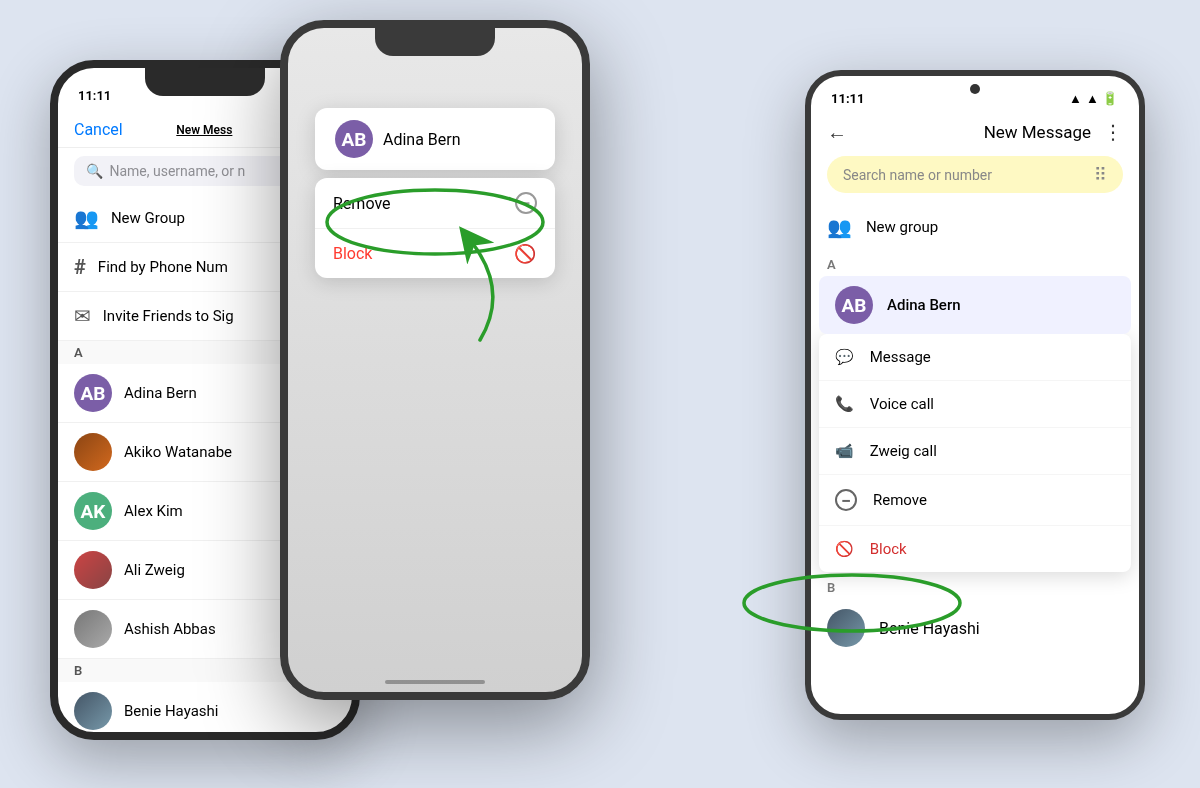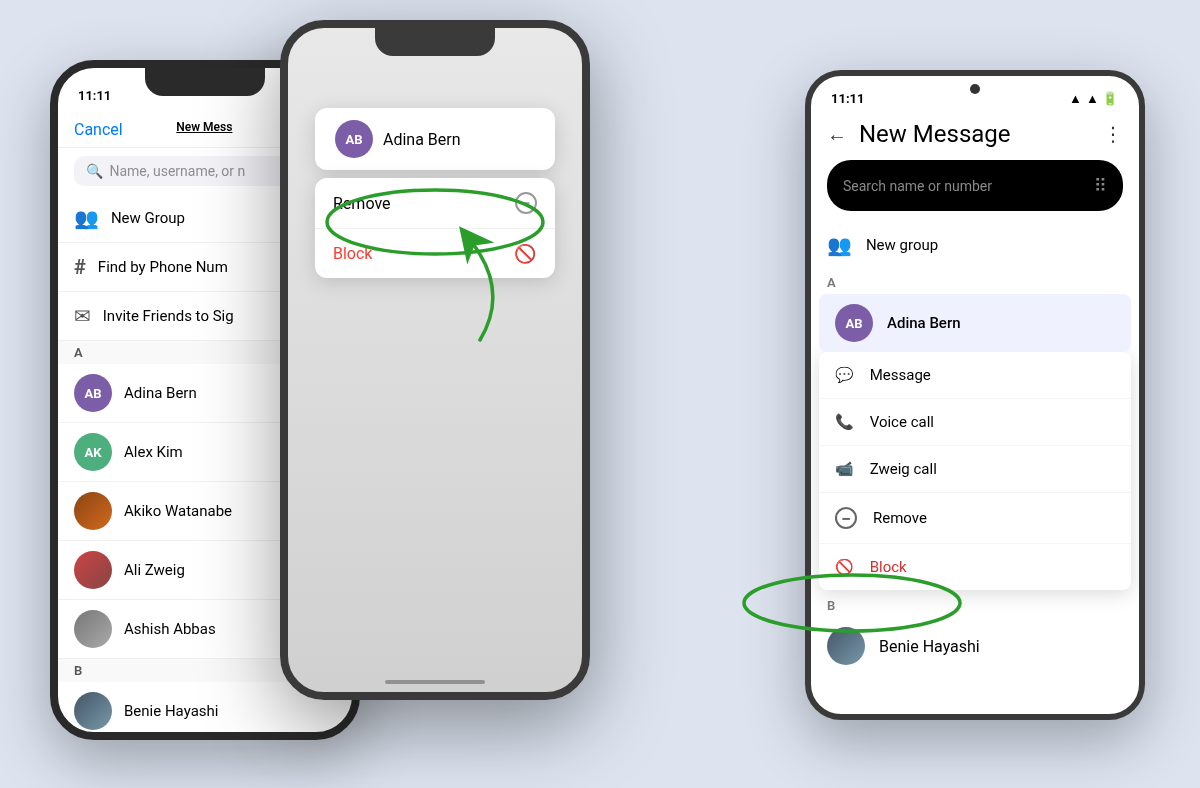--- a/index.html
+++ b/index.html
@@ -39,20 +39,21 @@
       justify-content: space-between;
       align-items: center;
       padding: 10px 20px 0;
       height: 44px;
       font-size: 13px;
       font-weight: 600;
     }
     .phone-left .ios-header {
       display: flex;
       justify-content: space-between;
+      align-items: center;
       padding: 8px 16px;
       border-bottom: 1px solid #eee;
     }
     .ios-header .cancel-btn {
       color: #007aff;
       font-size: 16px;
     }
     .ios-header .title {
       font-size: 12px;
       font-weight: 600;
@@ -95,21 +96,21 @@
       padding: 10px 16px;
       border-bottom: 1px solid #f0f0f0;
     }
     .avatar {
       width: 38px;
       height: 38px;
       border-radius: 50%;
       display: flex;
       align-items: center;
       justify-content: center;
-      font-size: 13px;
+      font-size: 19px;
       font-weight: 700;
       color: #fff;
       flex-shrink: 0;
     }
     .avatar.ab { background: #7b5ea7; }
     .avatar.ak { background: #4caf7d; }
     .contact-item .name { font-size: 15px; }
 
     
     .avatar.photo-aw { background: linear-gradient(135deg, #8B4513, #D2691E); }
@@ -232,27 +233,27 @@
       top: 12px; left: 50%;
       transform: translateX(-50%);
     }
     .android-header {
       display: flex;
       align-items: center;
       gap: 12px;
       padding: 8px 16px 12px;
     }
     .android-header .back-arrow { font-size: 20px; color: #333; }
-    .android-header .title { font-size: 24px; font-weight: 400; flex: 1; }
+    .android-header .title { font-size: 17px; font-weight: 400; flex: 1; text-align: right; }
     .android-header .more-icon { font-size: 20px; color: #333; }
     .android-search {
       margin: 0 16px 8px;
-      background: #000000;
+      background: #fef9c3;
       border-radius: 24px;
-      padding: 15px 16px;
+      padding: 8px 16px;
       display: flex;
       align-items: center;
       justify-content: space-between;
       color: #888;
       font-size: 14px;
     }
     .android-search .dialpad { font-size: 18px; }
     .android-new-group {
       display: flex;
       align-items: center;
@@ -354,26 +355,26 @@
   <div class="ios-menu-item">
     <span class="icon">✉</span>
     <span>Invite Friends to Sig</span>
   </div>
   <div class="section-letter">A</div>
   <div class="contact-item">
     <div class="avatar ab">AB</div>
     <span class="name">Adina Bern</span>
   </div>
   <div class="contact-item">
+    <div class="avatar photo-aw" style="font-size:11px;"></div>
+    <span class="name">Akiko Watanabe</span>
+  </div>
+  <div class="contact-item">
     <div class="avatar ak">AK</div>
     <span class="name">Alex Kim</span>
-  </div>
-  <div class="contact-item">
-    <div class="avatar photo-aw" style="font-size:11px;"></div>
-    <span class="name">Akiko Watanabe</span>
   </div>
   <div class="contact-item">
     <div class="avatar photo-az" style="background:linear-gradient(135deg,#cc4444,#884444);"></div>
     <span class="name">Ali Zweig</span>
   </div>
   <div class="contact-item">
     <div class="avatar photo-aa" style="background:linear-gradient(135deg,#777,#aaa);"></div>
     <span class="name">Ashish Abbas</span>
   </div>
   <div class="section-letter">B</div>

